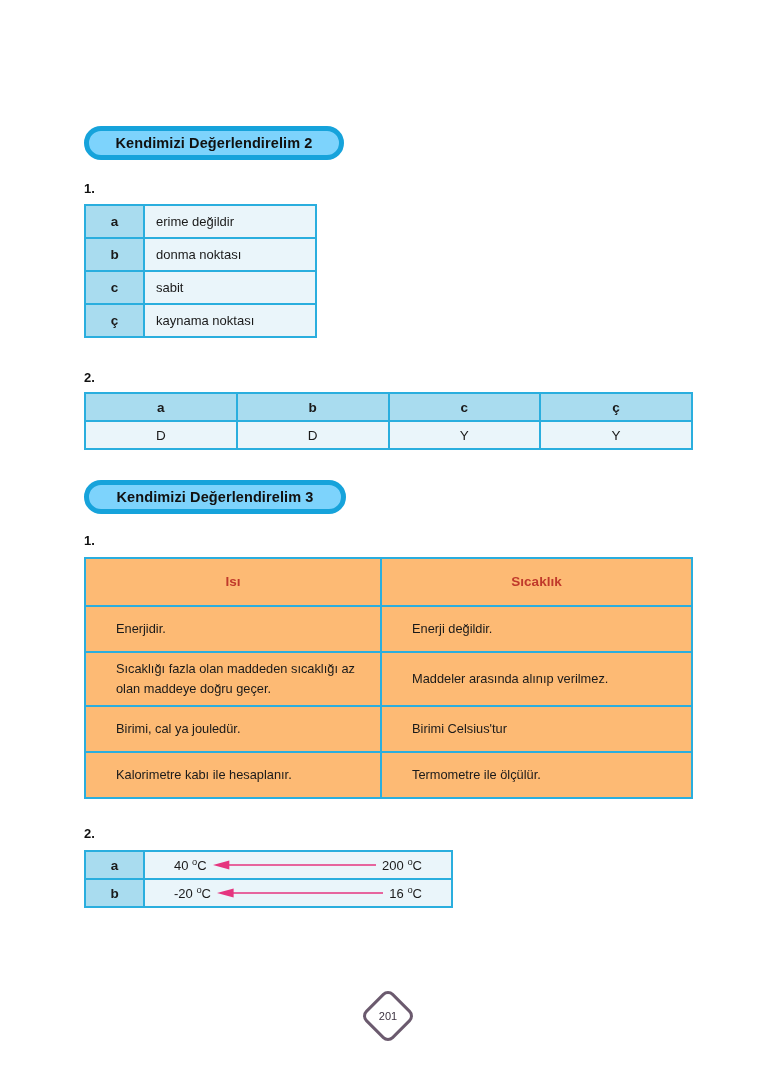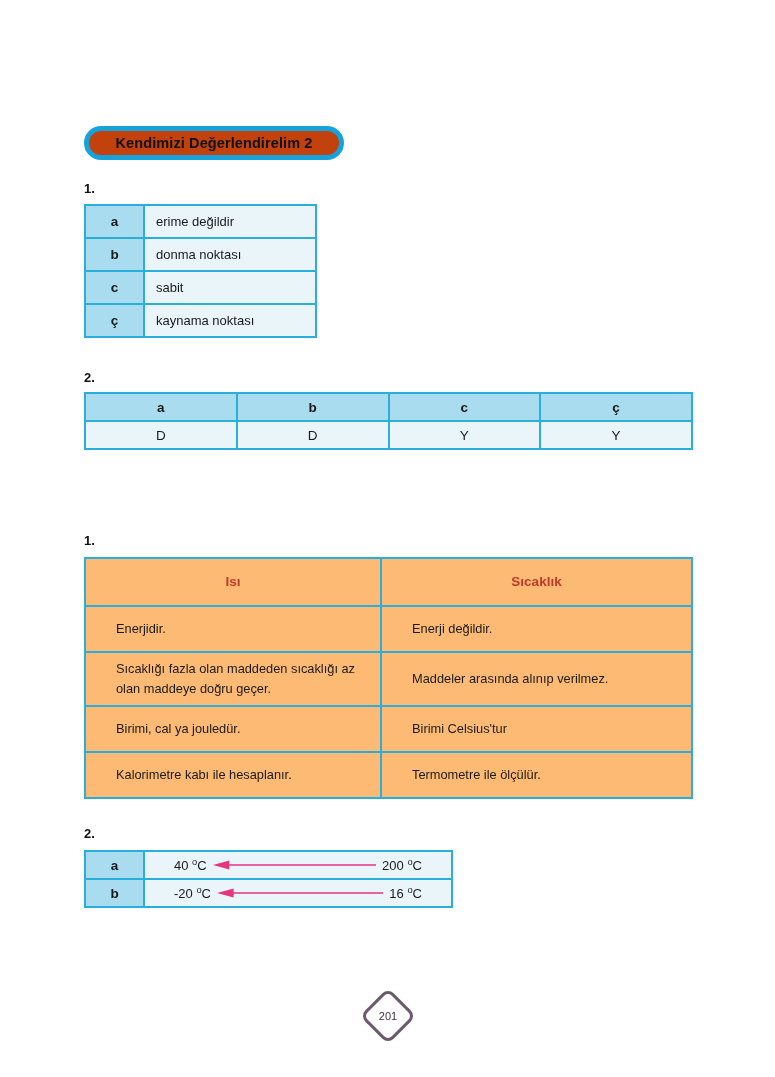--- a/index.html
+++ b/index.html
@@ -22,21 +22,21 @@
     width: 775px;
     height: 1077px;
   }
 
   
   .pill {
     position: absolute;
     box-sizing: border-box;
     border: 5px solid #16a3db;
     border-radius: 22px;
-    background: #c2410c;
+    background: #7dd3fc;
     display: flex;
     align-items: center;
     justify-content: center;
     font-size: 14.5px;
     font-weight: bold;
     color: #111111;
     letter-spacing: 0.1px;
   }
 
   
@@ -242,20 +242,23 @@
       </tr>
       <tr>
         <td class="ans">D</td>
         <td class="ans">D</td>
         <td class="ans">Y</td>
         <td class="ans">Y</td>
       </tr>
     </tbody>
   </table>
 
+  <div class="pill" style="left:84px; top:480px; width:262px; height:34px;">
+    <span>Kendimizi Değerlendirelim 3</span>
+  </div>
 
   <div class="qnum" style="left:84px; top:533px;">1.</div>
 
   <table class="tbl" id="table-heat-temp">
     <tbody>
       <tr class="head">
         <td class="c1">Isı</td>
         <td class="c2">Sıcaklık</td>
       </tr>
       <tr class="body">

